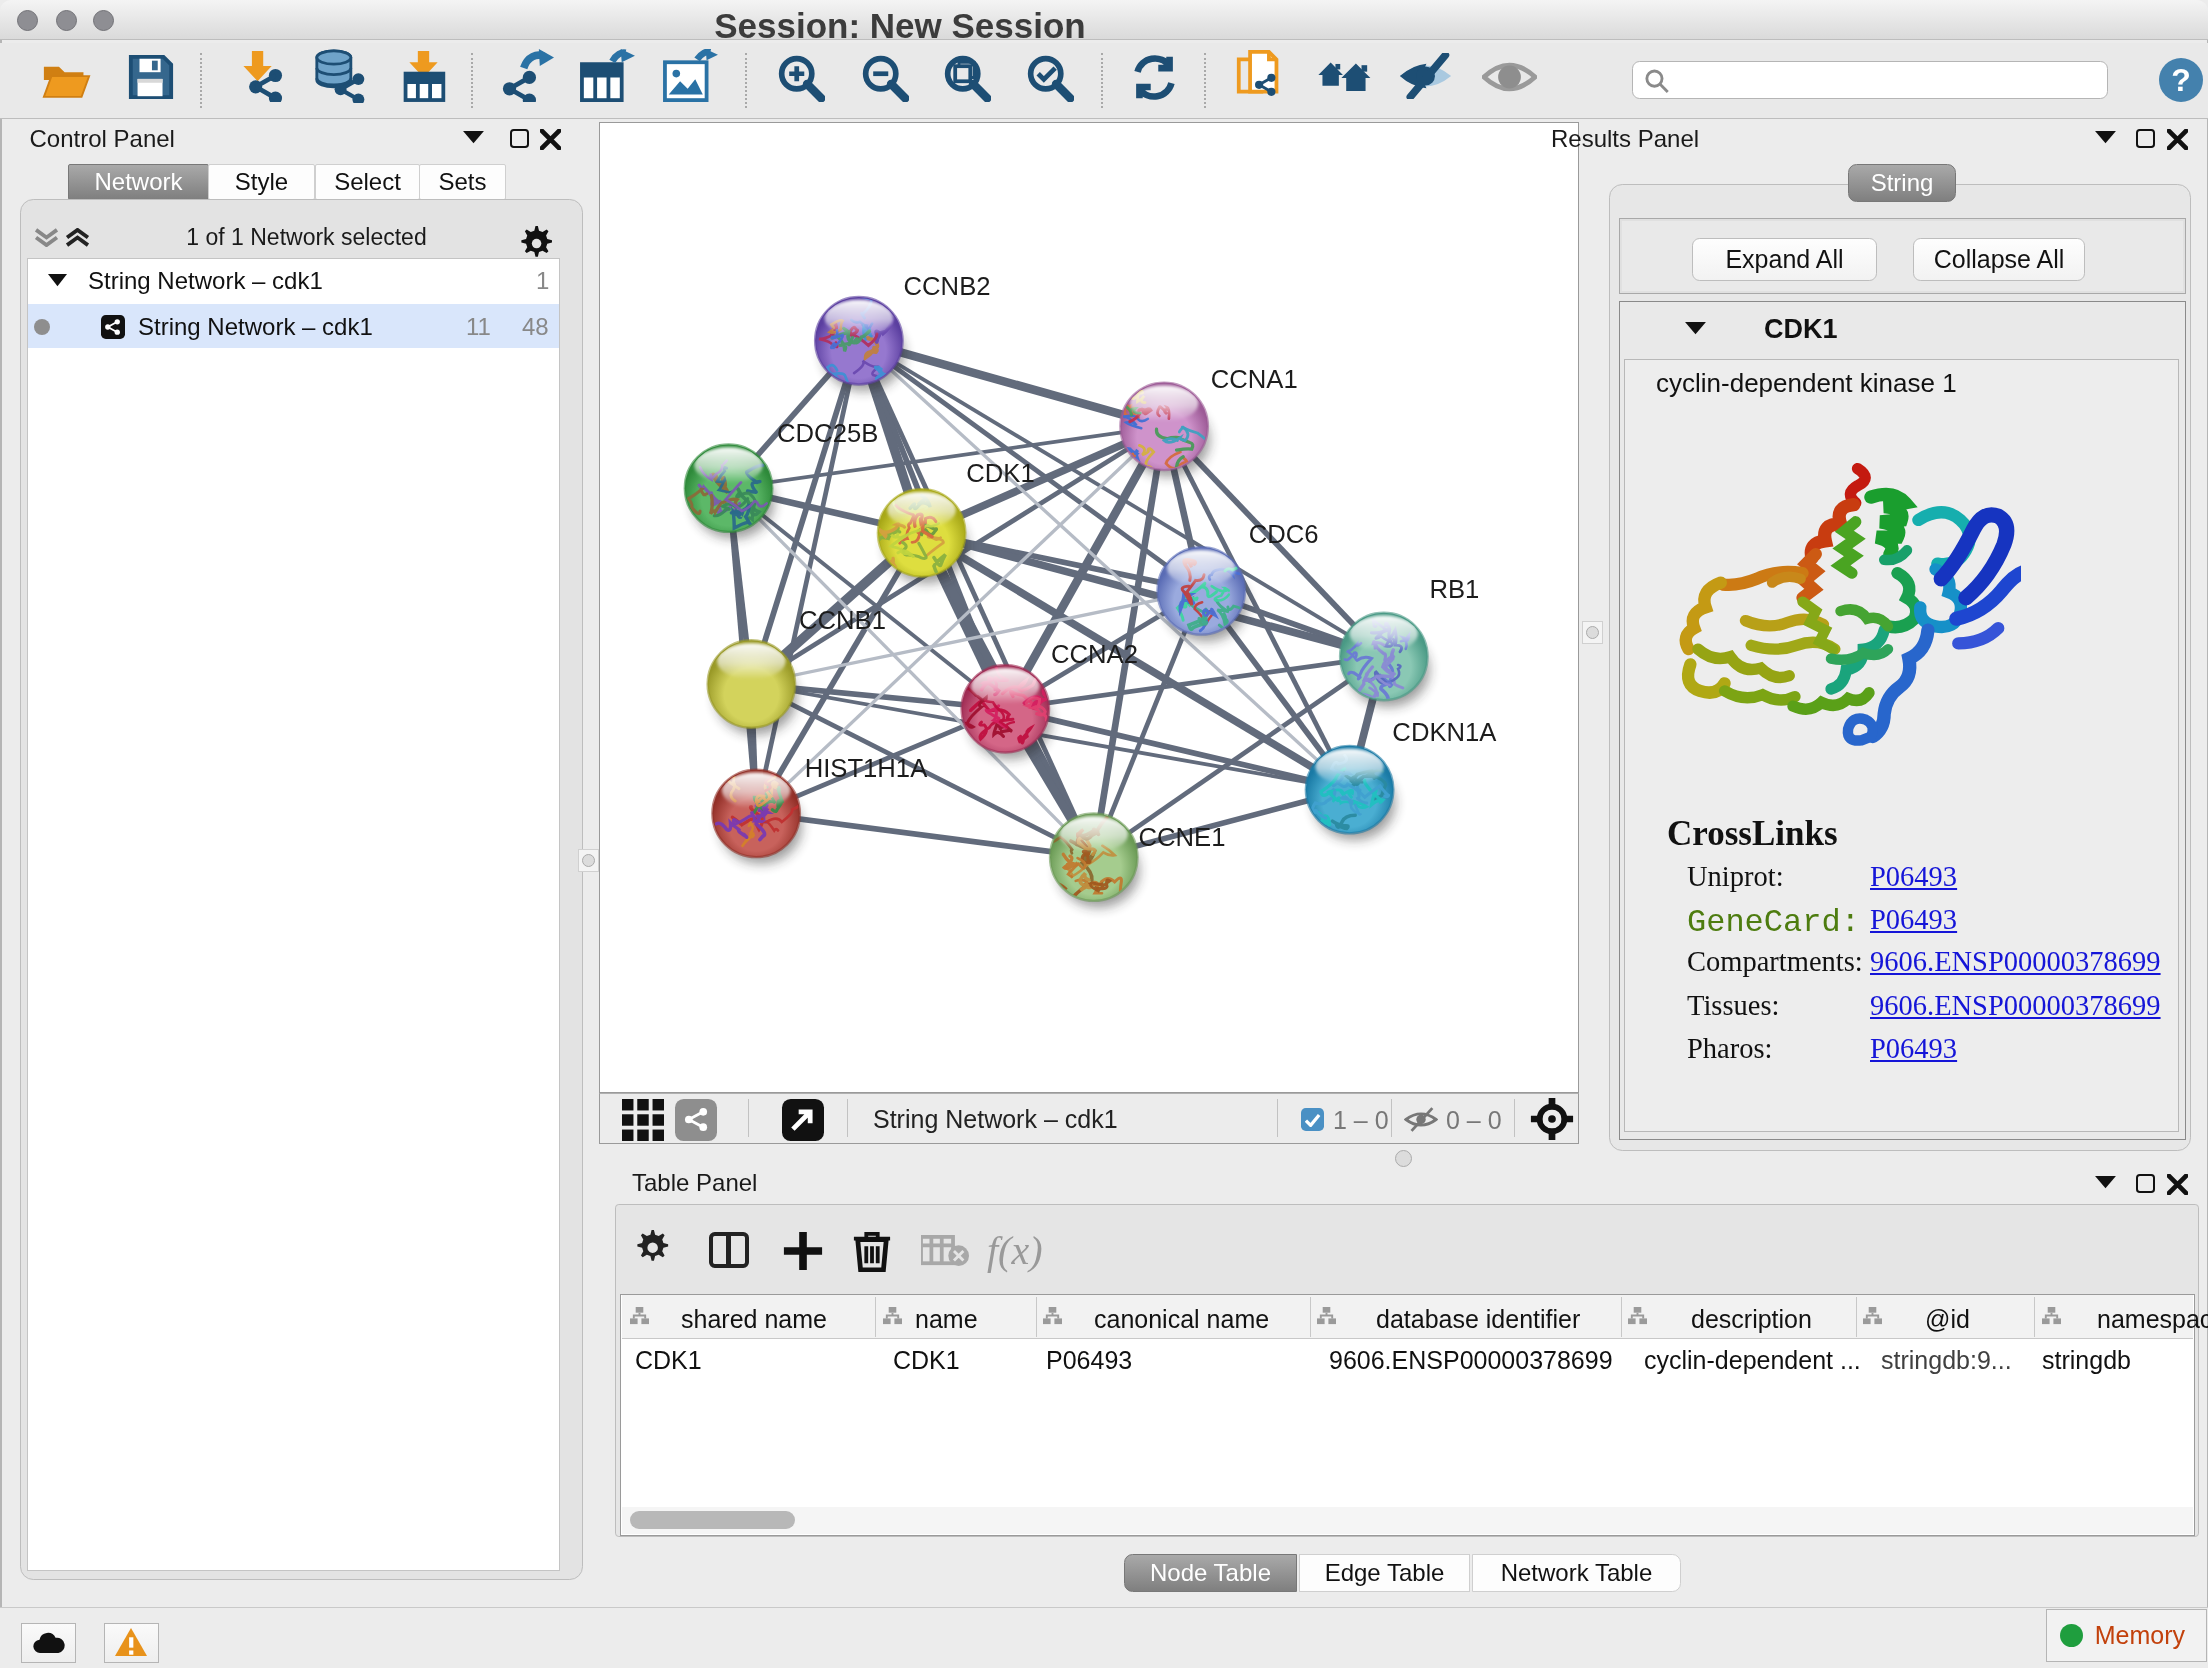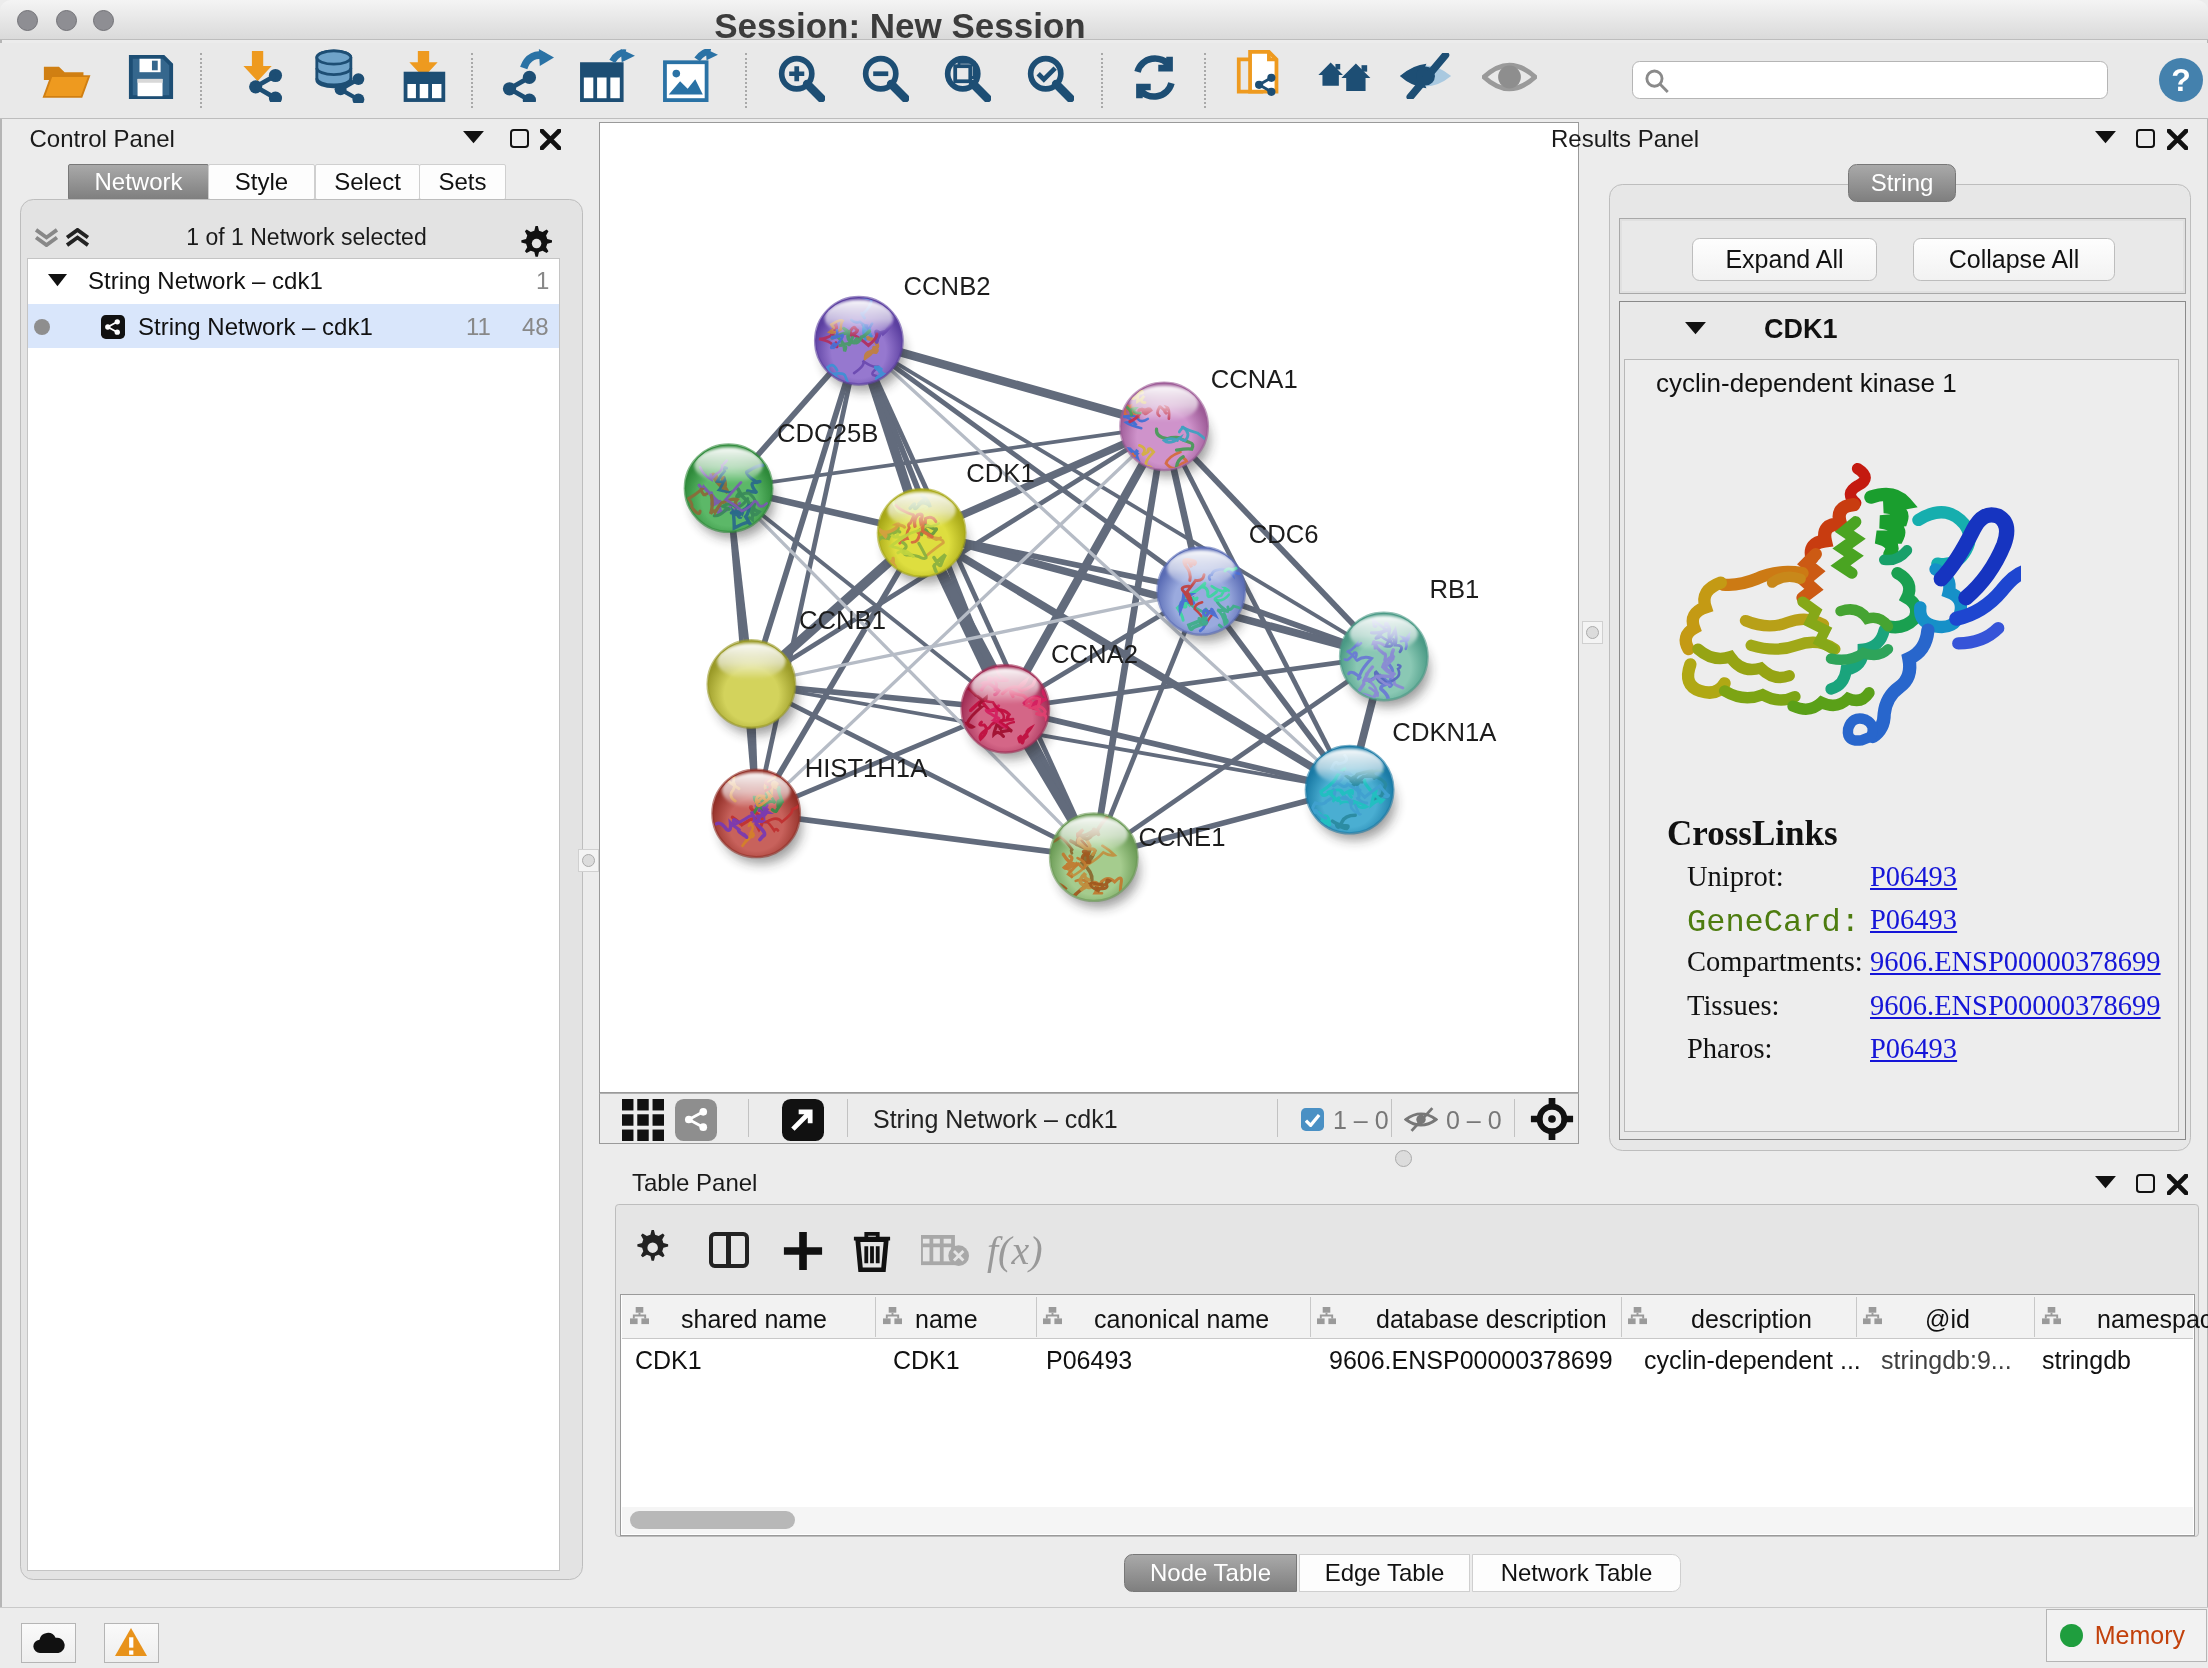--- a/index.html
+++ b/index.html
@@ -654,21 +654,21 @@
     <path d="M0 0 h22 l-11 13z" fill="#111"></path>
   </svg>
 <div class="abs" style="left:2136px;top:129px;width:19px;height:19px;border:2.9px solid #111;border-radius:3.8px"></div>
 <svg style="position:absolute;left:2167px;top:129px" width="21" height="21" viewBox="0 0 22 22">
     <path d="M2 2 L20 20 M20 2 L2 20" stroke="#111" stroke-width="5" stroke-linecap="round"></path>
   </svg>
 <div class="panelbox" style="left:1609px;top:184px;width:582px;height:967px;background:#e7e7e7"></div>
 <div class="tab tabsel" style="left:1848px;top:164px;width:108px;height:38px;border-radius:8.6px">String</div>
 <div class="abs" style="left:1619px;top:218px;width:567px;height:76px;background:#e9e9e9;border:1.9px solid #a8a8a8;box-shadow:0 0 0 1.9px #e0e0e0 inset"></div>
 <div class="wbtn" style="left:1692px;top:238px;width:185px;height:43px">Expand All</div>
-<div class="wbtn" style="left:1913px;top:238px;width:202px;height:43px">Collapse All</div>
+<div class="wbtn" style="left:1913px;top:238px;width:172px;height:43px">Collapse All</div>
 <div class="abs" style="left:1619px;top:301px;width:567px;height:839px;background:#e9e9e9;border:1.9px solid #8a8a8a"></div>
 <svg style="position:absolute;left:1685px;top:322px" width="21" height="13.3" viewBox="0 0 22 14">
     <path d="M0 0 h22 l-11 13z" fill="#111"></path>
   </svg>
 <div class="abs" style="left:1764px;top:314px;font-size:27px;font-weight:700;color:#111">CDK1</div>
 <div class="abs" style="left:1624px;top:359px;width:555px;height:773px;background:#ededed;border:1px solid #b8b8b8"></div>
 <div class="abs" style="left:1656px;top:368px;font-size:26px;color:#111">cyclin-dependent kinase 1</div>
 <svg style="position:absolute;left:1660px;top:459px" width="361" height="309" viewBox="0 0 380 325">
 <g fill="none" stroke-linecap="round">
 <path d="M208 10 q16 10 0 18 q-14 8 -2 18" stroke="#c41a10" stroke-width="12"></path>
@@ -775,21 +775,21 @@
 <div class="abs" style="left:1094px;top:1305px;font-size:25px;color:#111">canonical name</div>
 <div class="abs" style="left:1310px;top:1297px;width:0;height:40px;border-left:1px solid #c8c8c8"></div>
 <svg style="position:absolute;left:1317px;top:1307px" width="19" height="19" viewBox="0 0 20 20">
     <g fill="#9a9a9a">
       <rect x="6" y="0" width="8" height="6"></rect>
       <rect x="0" y="12" width="8" height="6"></rect>
       <rect x="12" y="12" width="8" height="6"></rect>
       <path d="M10 6 v3 M4 12 v-3 h12 v3" stroke="#9a9a9a" stroke-width="2" fill="none"></path>
     </g>
   </svg>
-<div class="abs" style="left:1376px;top:1305px;font-size:25px;color:#111">database description</div>
+<div class="abs" style="left:1376px;top:1305px;font-size:25px;color:#111">database identifier</div>
 <div class="abs" style="left:1621px;top:1297px;width:0;height:40px;border-left:1px solid #c8c8c8"></div>
 <svg style="position:absolute;left:1628px;top:1307px" width="19" height="19" viewBox="0 0 20 20">
     <g fill="#9a9a9a">
       <rect x="6" y="0" width="8" height="6"></rect>
       <rect x="0" y="12" width="8" height="6"></rect>
       <rect x="12" y="12" width="8" height="6"></rect>
       <path d="M10 6 v3 M4 12 v-3 h12 v3" stroke="#9a9a9a" stroke-width="2" fill="none"></path>
     </g>
   </svg>
 <div class="abs" style="left:1691px;top:1305px;font-size:25px;color:#111">description</div>

